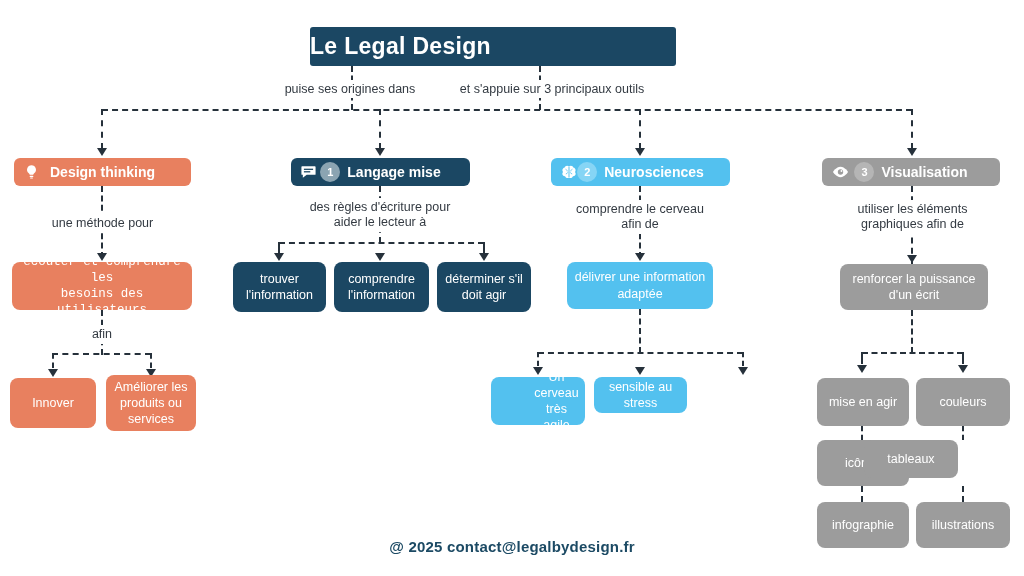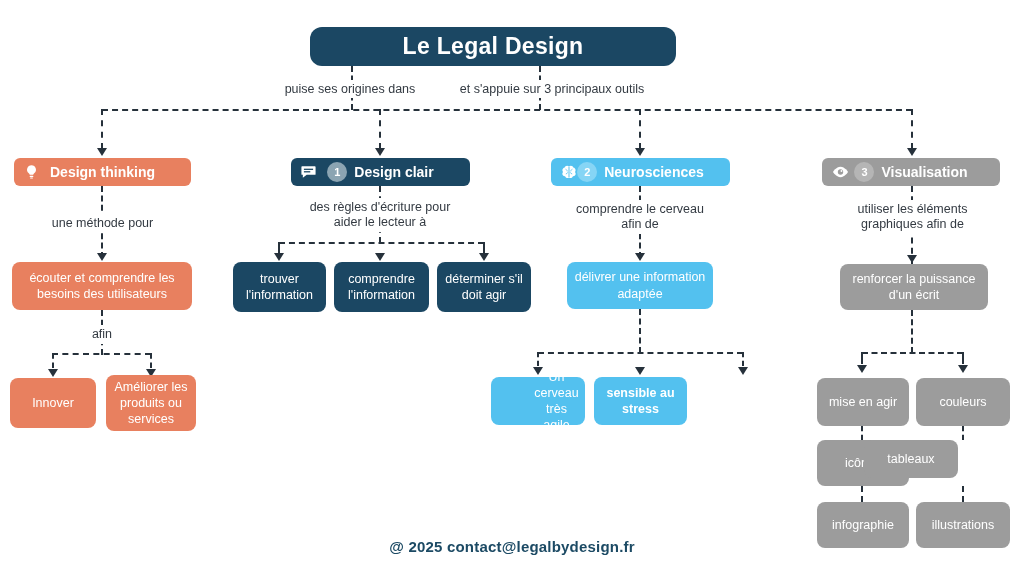--- a/index.html
+++ b/index.html
@@ -13,21 +13,21 @@
   html,body{margin:0;padding:0;background:#ffffff;}
   .canvas{
     position:relative;width:1024px;height:576px;background:#fff;overflow:hidden;
     font-family:"Liberation Sans","DejaVu Sans",sans-serif;
   }
   .vline{position:absolute;width:0;border-left:2px dashed var(--line);}
   .hline{position:absolute;height:0;border-top:2px dashed var(--line);}
   .arrow{position:absolute;width:0;height:0;border-left:5px solid transparent;border-right:5px solid transparent;border-top:8px solid var(--line);}
   .title-box{
     position:absolute;left:310px;top:27px;width:366px;height:39px;background:var(--navy);
-    border-radius:12px;color:#fff;display:flex;align-items:center;justify-content:center;
+    border-radius:3px;color:#fff;display:flex;align-items:center;justify-content:flex-start;
     font-size:23px;font-weight:700;letter-spacing:.3px;
   }
   .blabel{position:absolute;background:#fff;color:var(--note);font-size:12.5px;text-align:center;padding:2px 0;}
   .note{position:absolute;background:#fff;color:var(--note);font-size:12.5px;line-height:1.2;text-align:center;white-space:pre-line;padding:2px 0;}
   .hdr{
     position:absolute;height:28px;border-radius:6px;color:#fff;display:flex;align-items:center;
     justify-content:center;font-size:14px;font-weight:600;
   }
   .hdr .icn{position:absolute;left:9px;top:50%;transform:translateY(-50%);display:flex;}
   .badge{width:20px;height:20px;border-radius:50%;display:flex;align-items:center;justify-content:center;
@@ -72,21 +72,21 @@
           <path d="M12 2.5a6.3 6.3 0 0 0-3.8 11.3c.7.55 1.2 1.3 1.35 2.2h4.9a3.6 3.6 0 0 1 1.35-2.2A6.3 6.3 0 0 0 12 2.5z" fill="#fff"></path>
           <rect x="9.3" y="17.2" width="5.4" height="1.7" rx=".85" fill="#fff"></rect>
           <rect x="10" y="19.6" width="4" height="1.7" rx=".85" fill="#fff"></rect>
         </svg>
     </span>
     <span>Design thinking</span>
   </div>
   <div class="vline" style="left:101px;top:186px;height:72px;"></div>
   <div class="note" style="left:30px;top:214px;width:145px;">une méthode pour</div>
   <div class="arrow" style="left:97px;top:253px;"></div>
-  <div class="box orange" style="left:12px;top:262px;width:180px;height:48px;">écouter et comprendre les
+  <div class="box orange" style="left:12px;top:262px;width:180px;height:48px;font-family:Liberation Mono, monospace;">écouter et comprendre les
 besoins des utilisateurs</div>
   <div class="vline" style="left:101px;top:310px;height:45px;"></div>
   <div class="note" style="left:80px;top:325px;width:44px;">afin</div>
   <div class="hline" style="left:52px;top:353px;width:99px;"></div>
   <div class="vline" style="left:52px;top:353px;height:15px;"></div>
   <div class="vline" style="left:150px;top:353px;height:15px;"></div>
   <div class="arrow" style="left:48px;top:369px;"></div>
   <div class="arrow" style="left:146px;top:369px;"></div>
   <div class="box orange" style="left:10px;top:378px;width:86px;height:50px;">Innover</div>
   <div class="box orange" style="left:106px;top:375px;width:90px;height:56px;">Améliorer les
@@ -95,21 +95,21 @@
 
   <div class="hdr navy" style="left:291px;top:158px;width:179px;">
     <span class="icn">
       <svg viewBox="0 0 24 24" width="17" height="17">
           <path d="M3 4h18a1 1 0 0 1 1 1v10a1 1 0 0 1-1 1H9.5L4 20v-4H3a1 1 0 0 1-1-1V5a1 1 0 0 1 1-1z" fill="#fff"></path>
           <rect x="5.5" y="7.3" width="13" height="1.8" fill="#1b4763"></rect>
           <rect x="5.5" y="10.8" width="9" height="1.8" fill="#1b4763"></rect>
         </svg>
     </span>
     <span class="badge" style="background:#8ba4b2;">1</span>
-    <span>Design clair</span>
+    <span>Langage mise</span>
   </div>
   <div class="vline" style="left:379px;top:186px;height:57px;"></div>
   <div class="note" style="left:290px;top:198px;width:180px;">des règles d'écriture pour
 aider le lecteur à</div>
   <div class="hline" style="left:279px;top:242px;width:205px;"></div>
   <div class="vline" style="left:278px;top:242px;height:11px;"></div>
   <div class="vline" style="left:483px;top:242px;height:11px;"></div>
   <div class="arrow" style="left:274px;top:253px;"></div>
   <div class="arrow" style="left:375px;top:253px;"></div>
   <div class="arrow" style="left:479px;top:253px;"></div>
@@ -139,21 +139,21 @@
 adaptée</div>
   <div class="vline" style="left:639px;top:309px;height:44px;"></div>
   <div class="hline" style="left:538px;top:352px;width:205px;"></div>
   <div class="vline" style="left:537px;top:352px;height:14px;"></div>
   <div class="vline" style="left:742px;top:352px;height:14px;"></div>
   <div class="arrow" style="left:533px;top:367px;"></div>
   <div class="arrow" style="left:635px;top:367px;"></div>
   <div class="arrow" style="left:738px;top:367px;"></div>
   <div class="box blue" style="left:491px;top:377px;width:94px;height:48px;padding-left:43px;">Un cerveau
 très agile</div>
-  <div class="box blue" style="left:594px;top:377px;width:93px;height:48px;font-weight:bold;">sensible au
+  <div class="box blue" style="left:594px;top:377px;width:93px;height:36px;">sensible au
 stress</div>
 
   <div class="hdr gray" style="left:822px;top:158px;width:178px;">
     <span class="icn">
       <svg viewBox="0 0 24 24" width="19" height="19">
           <path d="M12 5.5C6.5 5.5 2.5 12 2.5 12s4 6.5 9.5 6.5 9.5-6.5 9.5-6.5-4-6.5-9.5-6.5z" fill="#fff"></path>
           <circle cx="12" cy="12" r="3.4" fill="#9c9c9c"></circle>
           <circle cx="13.2" cy="10.8" r="1.2" fill="#fff"></circle>
         </svg>
     </span>

